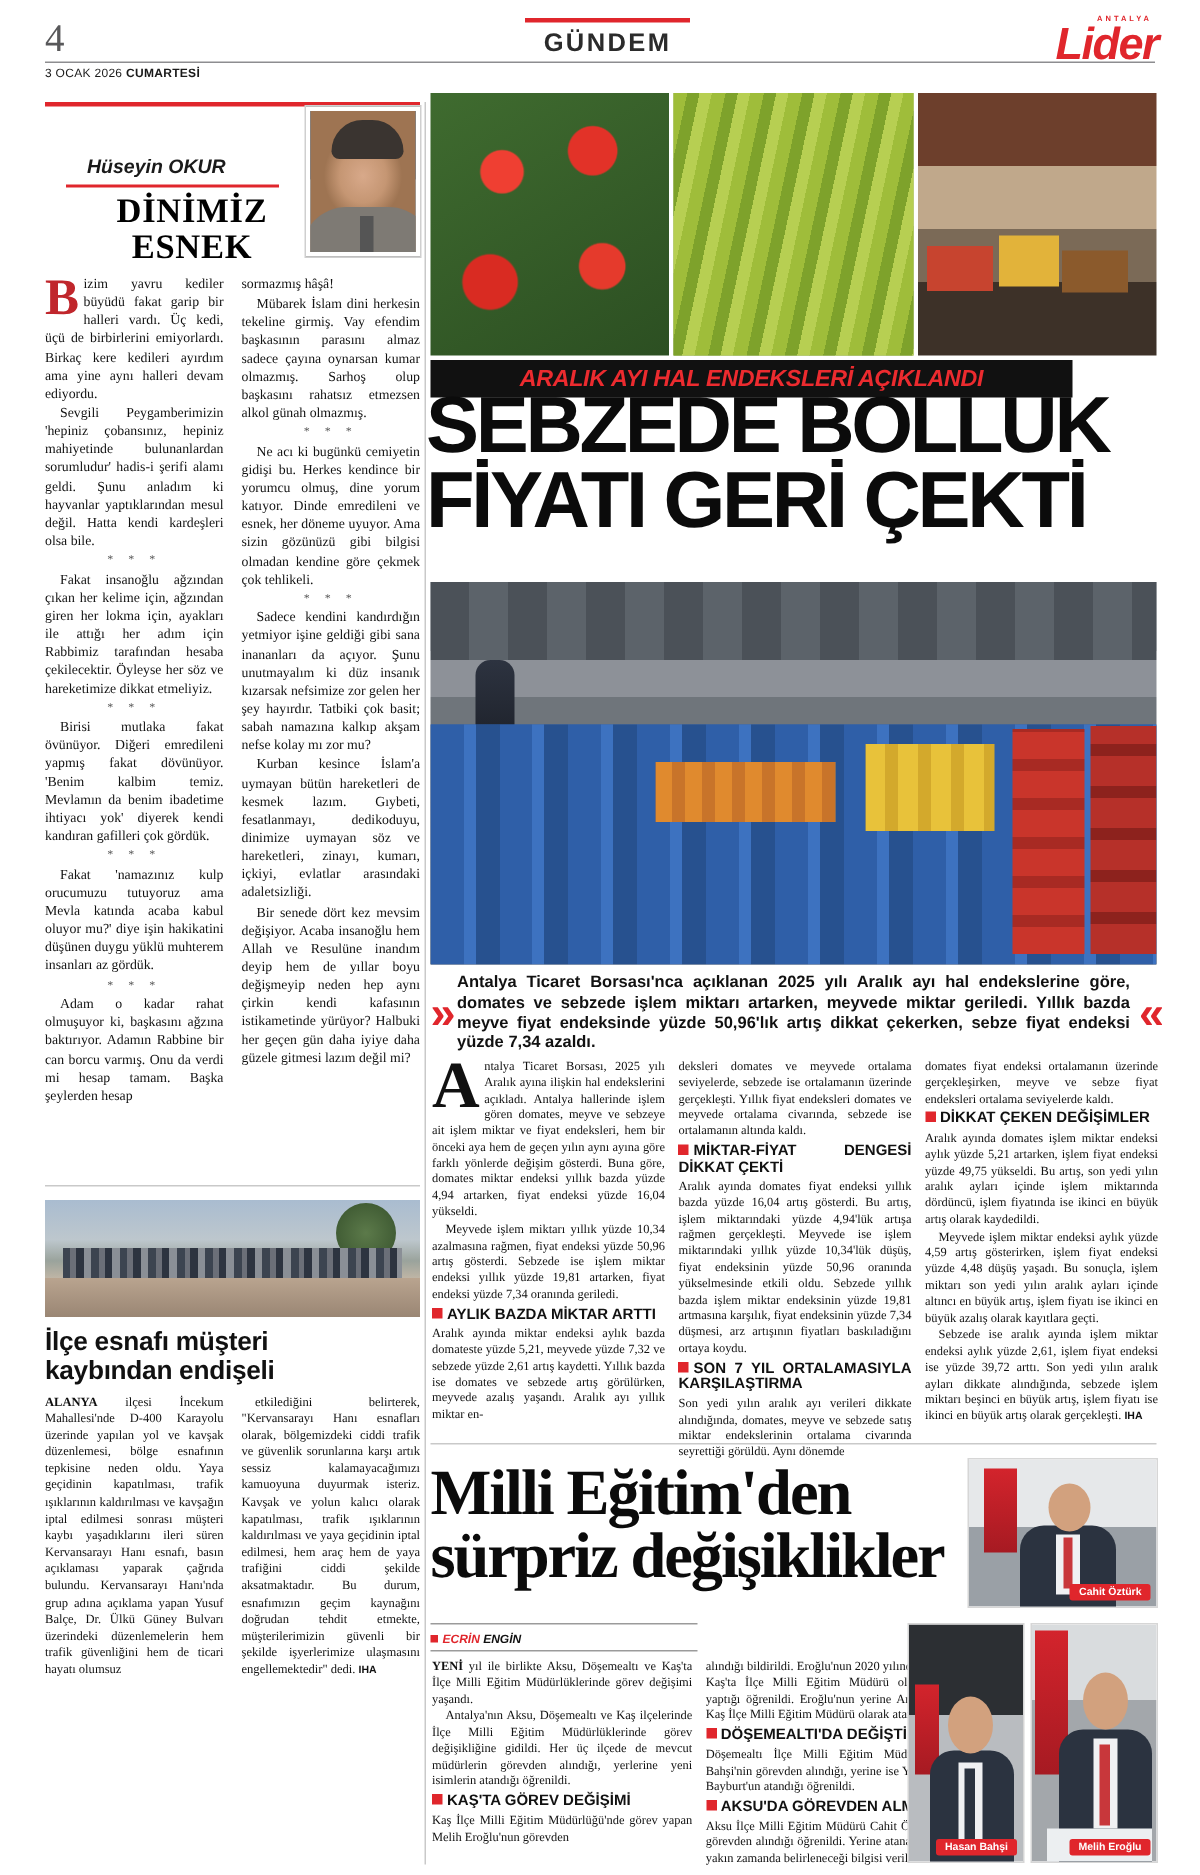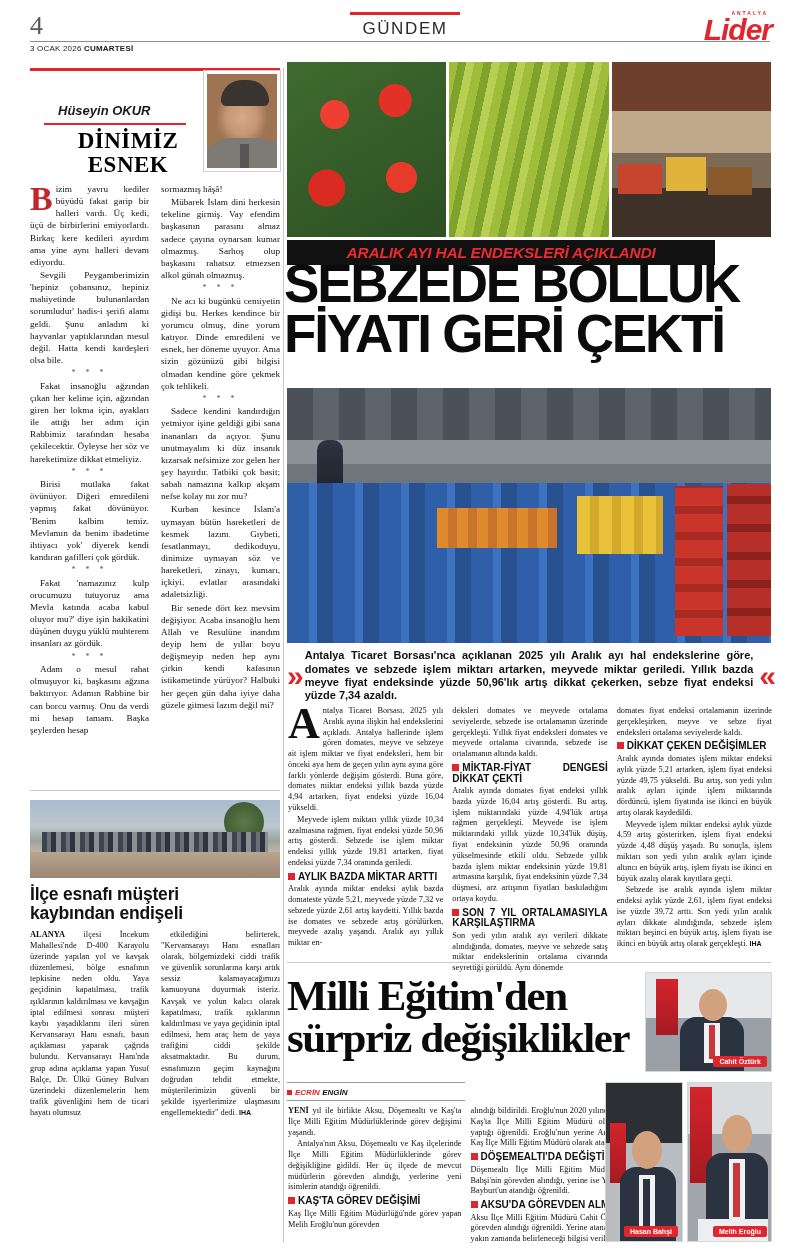--- a/index.html
+++ b/index.html
@@ -26,21 +26,21 @@
   .masthead-date {
     position: absolute; left: 30px; top: 44px;
     font-family: "Liberation Sans", sans-serif;
     font-size: 8px; letter-spacing: .2px; color: #1a1a1a;
   }
   .masthead-date b { font-weight: 700; }
   .section-wrap { position: absolute; left: 330px; top: 12px; width: 150px; text-align: center; }
   .section-bar { width: 110px; height: 3px; background: #e0262c; margin: 0 auto 4px; }
   .section-title {
     font-family: "Liberation Sans", sans-serif;
-    font-size: 17px; letter-spacing: 1.6px; color: #2b2b2b; font-weight: 400;
+    font-size: 17px; letter-spacing: 1.6px; color: #2b2b2b; font-weight: 700;
   }
   .brand { position: absolute; right: 28px; top: 10px; text-align: right; }
   .brand-sup {
     font-family: "Liberation Sans", sans-serif; font-size: 5px; letter-spacing: 2px;
     color: #e0262c; font-weight: 700; margin-right: 4px;
   }
   .brand-name {
     font-family: "Liberation Sans", sans-serif; font-weight: 700; font-style: italic;
     font-size: 30px; color: #e0262c; letter-spacing: -1px; line-height: .95;
   }
@@ -256,21 +256,21 @@
     <div class="col-text">
       <p class="first"><span class="dropcap">B</span><span>izim yavru kediler büyüdü fakat garip bir halleri vardı. Üç kedi, üçü de birbirlerini emiyorlardı. Birkaç kere kedileri ayırdım ama yine aynı halleri devam ediyordu.</span></p>
       <p><span>Sevgili Peygamberimizin 'hepiniz çobansınız, hepiniz mahiyetinde bulunanlardan sorumludur' hadis-i şerifi alamı geldi. Şunu anladım ki hayvanlar yaptıklarından mesul değil. Hatta kendi kardeşleri olsa bile.</span></p>
       <p class="stars">* * *</p>
       <p><span>Fakat insanoğlu ağzından çıkan her kelime için, ağzından giren her lokma için, ayakları ile attığı her adım için Rabbimiz tarafından hesaba çekilecektir. Öyleyse her söz ve hareketimize dikkat etmeliyiz.</span></p>
       <p class="stars">* * *</p>
       <p><span>Birisi mutlaka fakat övünüyor. Diğeri emredileni yapmış fakat dövünüyor. 'Benim kalbim temiz. Mevlamın da benim ibadetime ihtiyacı yok' diyerek kendi kandıran gafilleri çok gördük.</span></p>
       <p class="stars">* * *</p>
       <p><span>Fakat 'namazınız kulp orucumuzu tutuyoruz ama Mevla katında acaba kabul oluyor mu?' diye işin hakikatini düşünen duygu yüklü muhterem insanları az gördük.</span></p>
       <p class="stars">* * *</p>
-      <p><span>Adam o mesul rahat olmuşuyor ki, başkasını ağzına baktırıyor. Adamın Rabbine bir can borcu varmış. Onu da verdi mi hesap tamam. Başka şeylerden hesap</span></p>
+      <p><span>Adam o kadar rahat olmuşuyor ki, başkasını ağzına baktırıyor. Adamın Rabbine bir can borcu varmış. Onu da verdi mi hesap tamam. Başka şeylerden hesap</span></p>
       <p class="first"><span>sormazmış hâşâ!</span></p>
       <p><span>Mübarek İslam dini herkesin tekeline girmiş. Vay efendim başkasının parasını almaz sadece çayına oynarsan kumar olmazmış. Sarhoş olup başkasını rahatsız etmezsen alkol günah olmazmış.</span></p>
       <p class="stars">* * *</p>
       <p><span>Ne acı ki bugünkü cemiyetin gidişi bu. Herkes kendince bir yorumcu olmuş, dine yorum katıyor. Dinde emredileni ve esnek, her döneme uyuyor. Ama sizin gözünüzü gibi bilgisi olmadan kendine göre çekmek çok tehlikeli.</span></p>
       <p class="stars">* * *</p>
       <p><span>Sadece kendini kandırdığın yetmiyor işine geldiği gibi sana inananları da açıyor. Şunu unutmayalım ki düz insanık kızarsak nefsimize zor gelen her şey hayırdır. Tatbiki çok basit; sabah namazına kalkıp akşam nefse kolay mı zor mu?</span></p>
       <p><span>Kurban kesince İslam'a uymayan bütün hareketleri de kesmek lazım. Gıybeti, fesatlanmayı, dedikoduyu, dinimize uymayan söz ve hareketleri, zinayı, kumarı, içkiyi, evlatlar arasındaki adaletsizliği.</span></p>
       <p><span>Bir senede dört kez mevsim değişiyor. Acaba insanoğlu hem Allah ve Resulüne inandım deyip hem de yıllar boyu değişmeyip neden hep aynı çirkin kendi kafasının istikametinde yürüyor? Halbuki her geçen gün daha iyiye daha güzele gitmesi lazım değil mi?</span></p>
     </div>
   </div>

